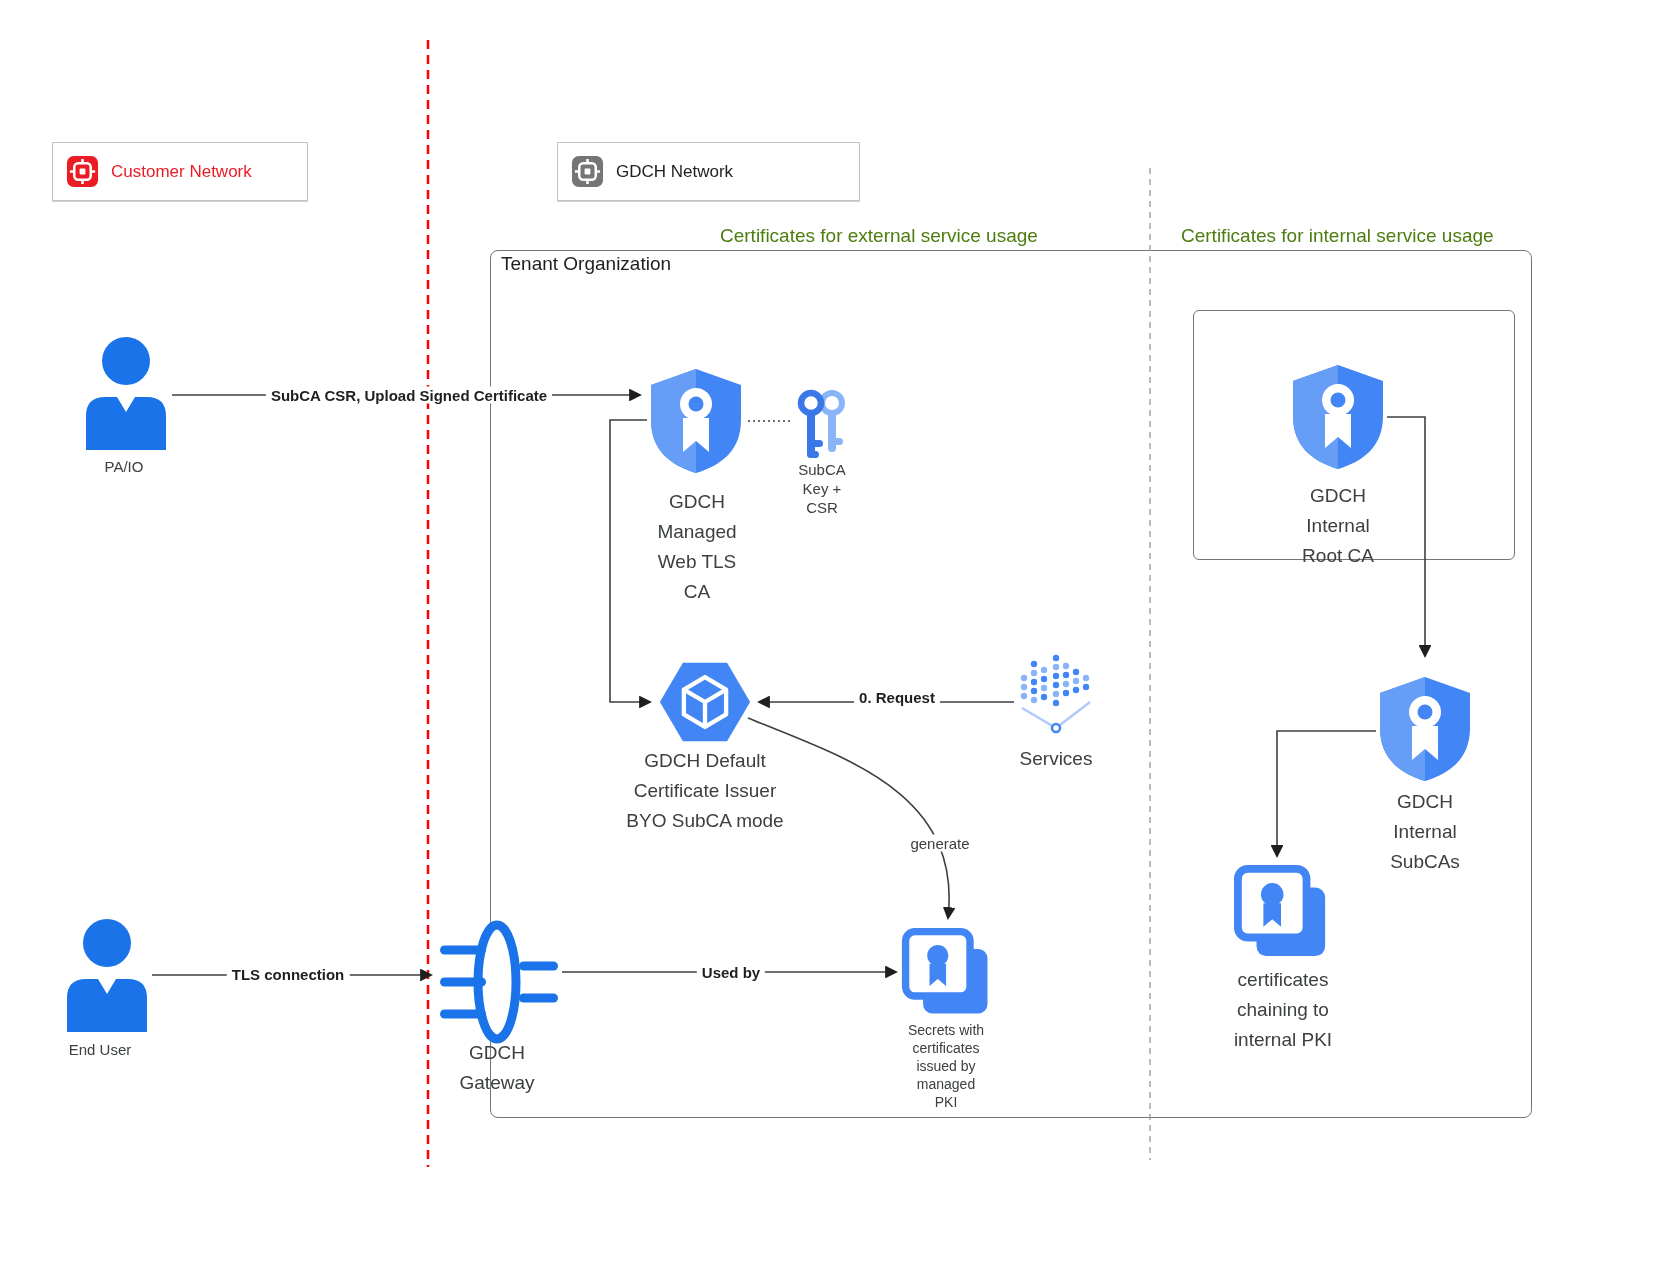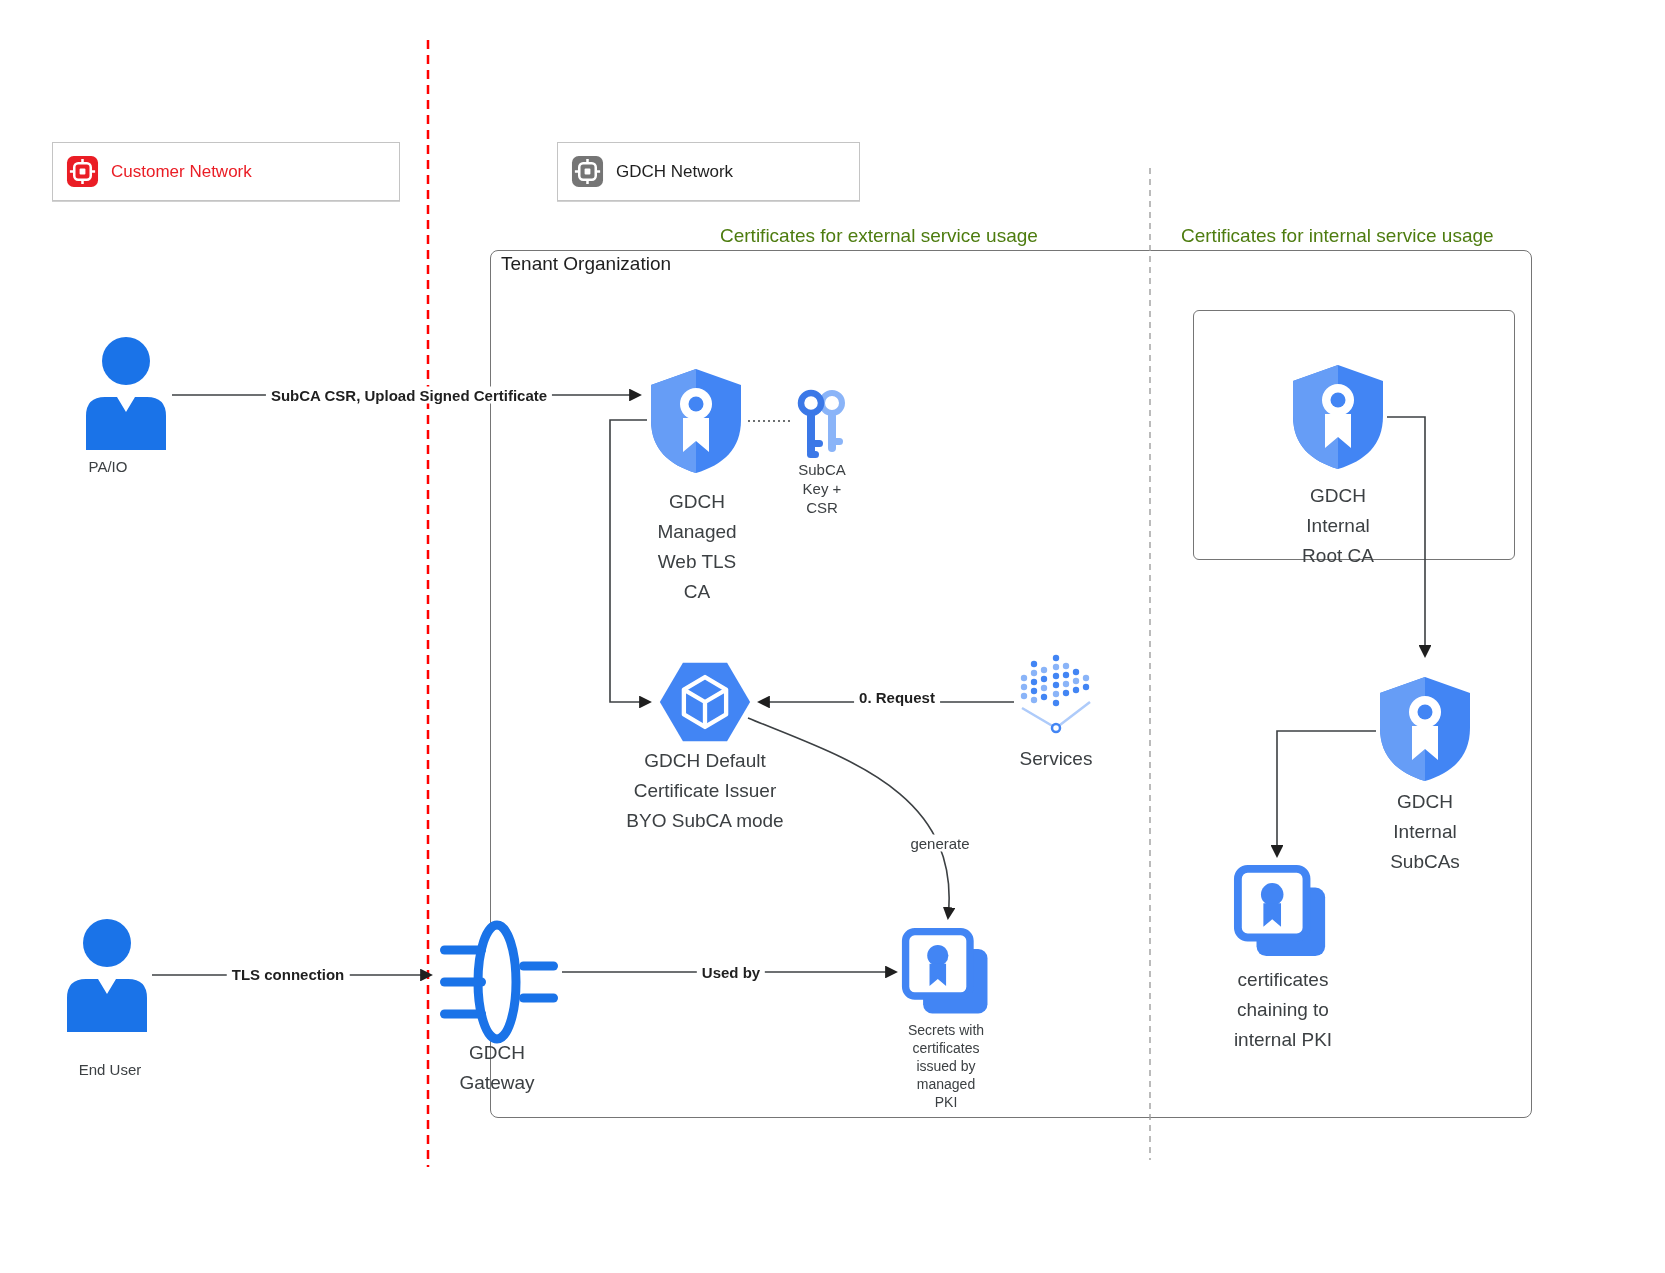--- a/index.html
+++ b/index.html
@@ -60,21 +60,21 @@
       <path d="M647 420 L610 420 L610 702 L650 702" marker-end="url(#arrow)"></path>
       <path d="M1014 702 L759 702" marker-end="url(#arrow)"></path>
       <path d="M748 718 C 845 758, 962 792, 948 918" marker-end="url(#arrow)"></path>
       <path d="M152 975 L431 975" marker-end="url(#arrow)"></path>
       <path d="M562 972 L896 972" marker-end="url(#arrow)"></path>
       <path d="M1387 417 L1425 417 L1425 656" marker-end="url(#arrow)"></path>
       <path d="M1376 731 L1277 731 L1277 856" marker-end="url(#arrow)"></path>
     </g>
   </svg>
 
-  <div class="legend-box" style="left:52px; top:142px; width:348px;">
+  <div class="legend-box" style="left:52px; top:142px; width:256px;">
     <svg width="33" height="33" viewBox="0 0 34 34">
       <rect x="1" y="1" width="32" height="32" rx="7" fill="#ea1d25"></rect>
       <g stroke="#fff" stroke-width="2.6" fill="none">
         <rect x="8.5" y="8.5" width="17" height="17" rx="4"></rect>
         <path d="M17 4 V8.5 M17 25.5 V30 M4 17 H8.5 M25.5 17 H30"></path>
       </g>
       <rect x="14" y="14" width="6" height="6" rx="1" fill="#fff"></rect>
     </svg>
     <span class="legend-label red">Customer Network</span>
   </div>
@@ -90,29 +90,29 @@
     </svg>
     <span class="legend-label dark">GDCH Network</span>
   </div>
 
   <div class="abs" style="left:83px; top:336px;">
     <svg width="86" height="116" viewBox="0 0 86 116">
       <circle cx="43" cy="25" r="24" fill="#1a73e8"></circle>
       <path d="M3 114 L3 80 Q3 61 22 61 L34 61 L43 76 L52 61 L64 61 Q83 61 83 80 L83 114 Z" fill="#1a73e8"></path>
     </svg>
   </div>
-  <div class="node-label md" style="left:108px; top:457px;text-align:center;">PA/IO</div>
+  <div class="node-label md" style="left:124px; top:457px;text-align:center;">PA/IO</div>
 
   <div class="abs" style="left:64px; top:918px;">
     <svg width="86" height="116" viewBox="0 0 86 116">
       <circle cx="43" cy="25" r="24" fill="#1a73e8"></circle>
       <path d="M3 114 L3 80 Q3 61 22 61 L34 61 L43 76 L52 61 L64 61 Q83 61 83 80 L83 114 Z" fill="#1a73e8"></path>
     </svg>
   </div>
-  <div class="node-label md" style="left:110px; top:1040px;margin-top:20px;">End User</div>
+  <div class="node-label md" style="left:100px; top:1040px;">End User</div>
 
   <div class="abs" style="left:647px; top:366px;">
     <svg width="98" height="110" viewBox="0 0 98 110">
       <path d="M49 3 L94 19 V54 C94 83 76 99 49 107 C22 99 4 83 4 54 V19 Z" fill="#4285f4"></path>
       <path d="M49 3 L4 19 V54 C4 83 22 99 49 107 Z" fill="#669df6"></path>
       <circle cx="49" cy="38" r="16" fill="#fff"></circle>
       <circle cx="49" cy="38" r="7.5" fill="#4285f4"></circle>
       <path d="M36 52 H62 V86 L49 75 L36 86 Z" fill="#fff"></path>
     </svg>
   </div>

